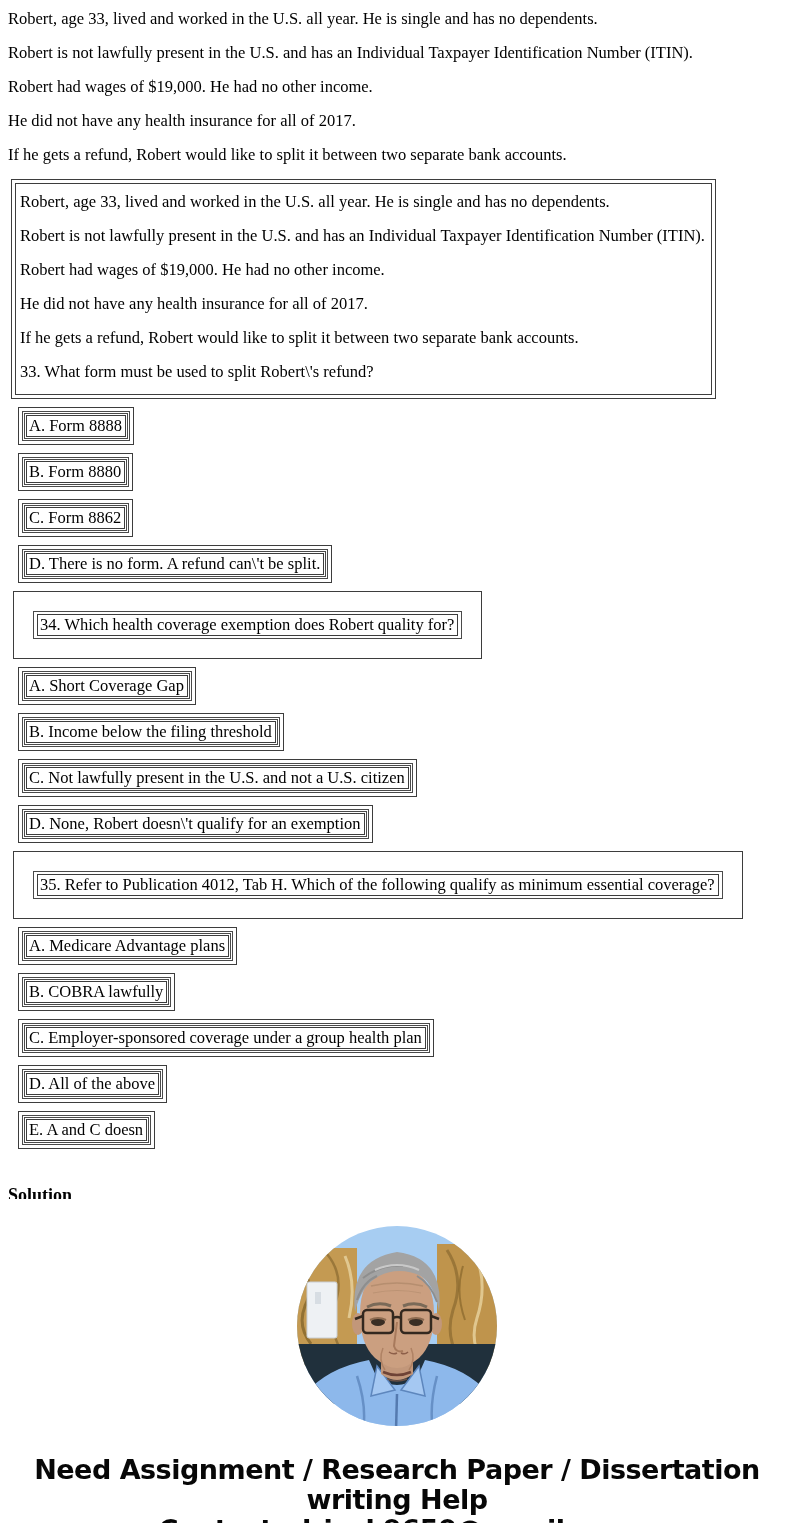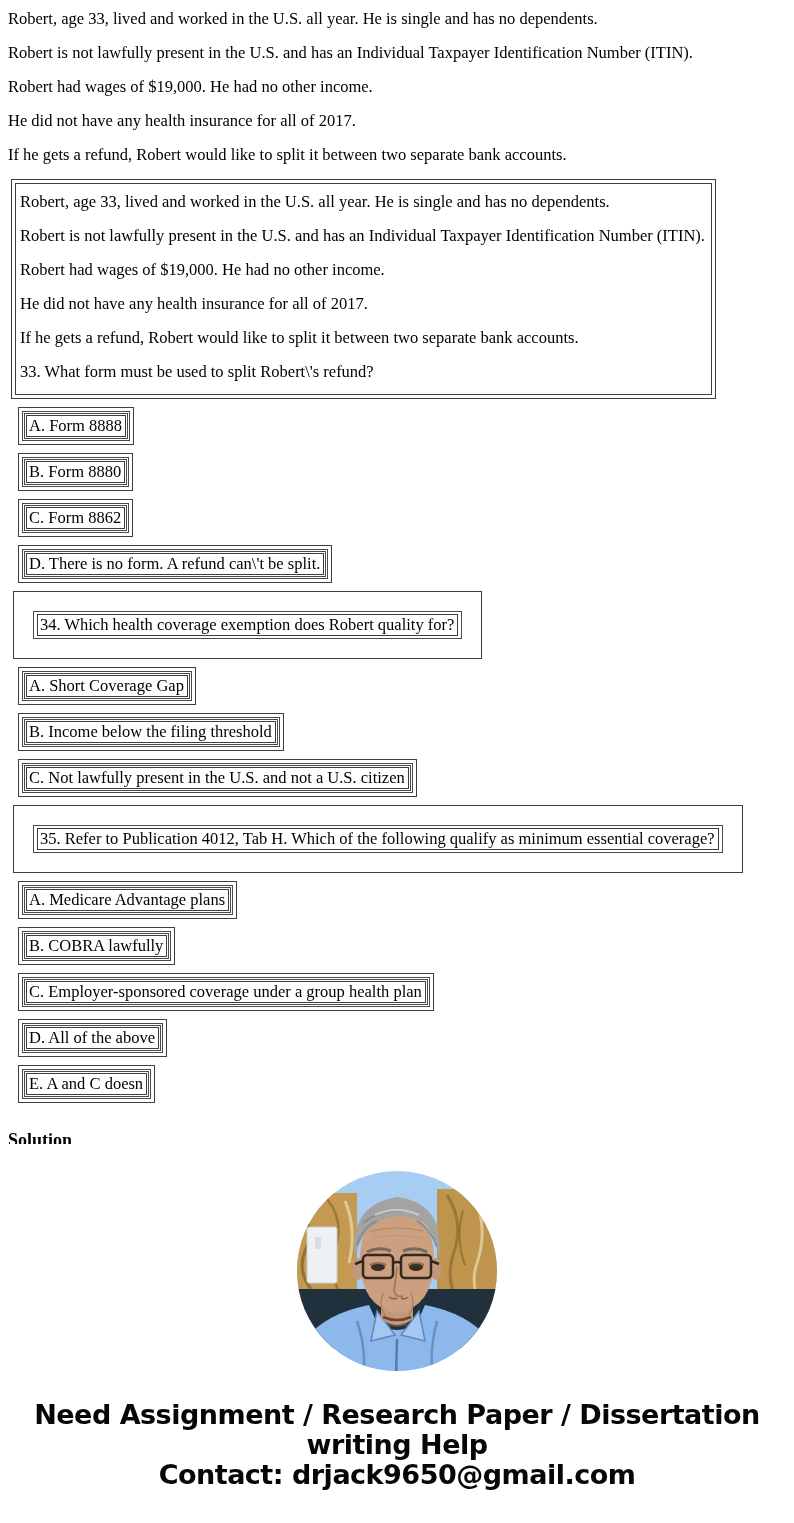--- a/index.html
+++ b/index.html
@@ -42,21 +42,21 @@
   .opt-o3 { border: 1px solid #4a4a4a; padding: 1px; }
   .opt-label { display: inline-block; border: 1px solid #3d3d3d; padding: 0 3px 1px 2px; white-space: nowrap; }
 
   
   .qbox-row { margin: 8px 0; padding-left: 5px; }
   .q-q1 { display: inline-block; border: 1px solid #3d3d3d; padding: 19px; vertical-align: top; }
   .q-q2 { border: 1px solid #4a4a4a; padding: 2px 3px; }
   .q-label { display: inline-block; border: 1px solid #3d3d3d; padding: 0 3px 1px 2px; white-space: nowrap; }
 
   
-  .solution-clip { height: 14px; overflow: hidden; margin: 27px 0 0 0; }
+  .solution-clip { height: 14px; overflow: hidden; margin: 36px 0 0 0; }
   .solution-heading {
     margin: 0;
     font-family: "Liberation Serif", serif;
     font-weight: bold;
     font-size: 18px;
     line-height: 20px;
   }
 
   
   .promo { text-align: center; margin-top: 27px; }
@@ -126,20 +126,25 @@
   <div class="opt-row">
     <div class="opt-o1"><div class="opt-o2">
           <div class="opt-o3"><span class="opt-label">B. Income below the filing threshold</span></div>
         </div></div>
   </div>
   <div class="opt-row">
     <div class="opt-o1"><div class="opt-o2">
           <div class="opt-o3"><span class="opt-label">C. Not lawfully present in the U.S. and not a U.S. citizen</span></div>
         </div></div>
   </div>
+  <div class="opt-row">
+    <div class="opt-o1"><div class="opt-o2">
+          <div class="opt-o3"><span class="opt-label">D. None, Robert doesn\'t qualify for an exemption</span></div>
+        </div></div>
+  </div>
 
   <div class="qbox-row">
     <div class="q-q1"><div class="q-q2"><span class="q-label">35. Refer to Publication 4012, Tab H. Which of the following qualify as minimum essential coverage?</span></div></div>
   </div>
   <div class="opt-row">
     <div class="opt-o1"><div class="opt-o2">
           <div class="opt-o3"><span class="opt-label">A. Medicare Advantage plans</span></div>
         </div></div>
   </div>
   <div class="opt-row">

